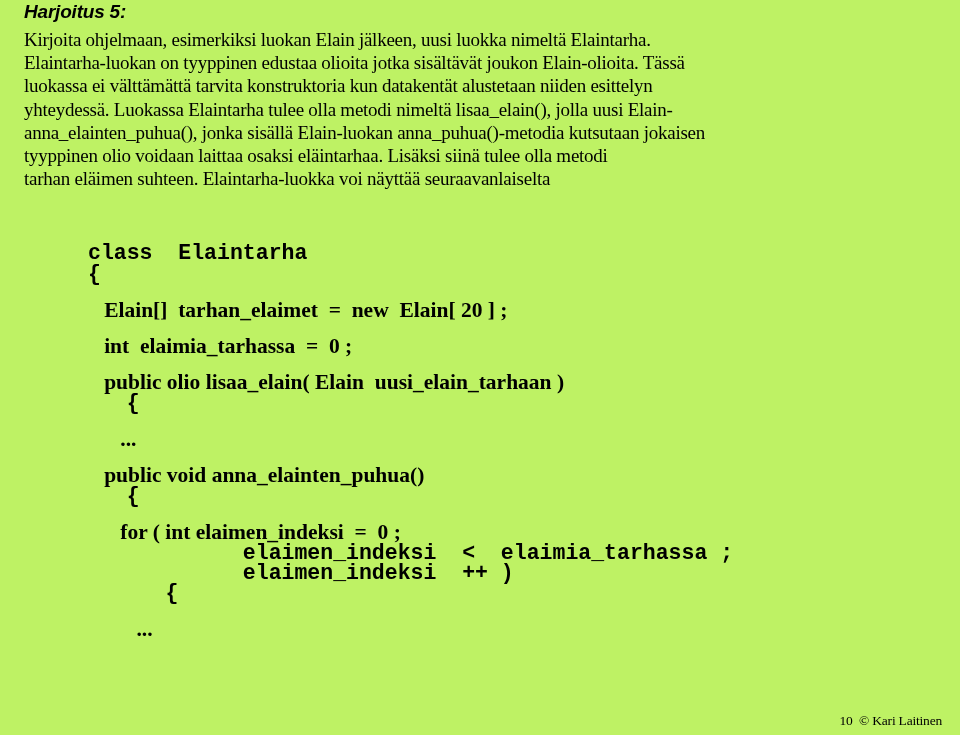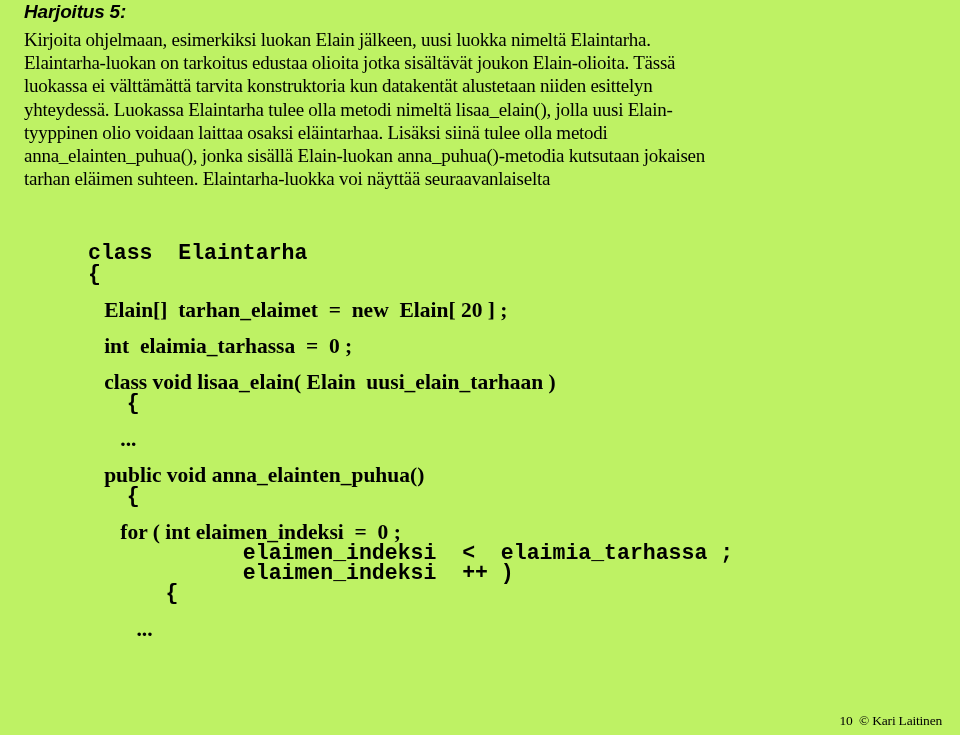--- a/index.html
+++ b/index.html
@@ -91,34 +91,34 @@
 </style>
 </head>
 <body>
 
 <div id="page">
 
   <div class="exercise-title">Harjoitus 5:</div>
 
   <div class="prose">
     <div class="prose-line">Kirjoita ohjelmaan, esimerkiksi luokan Elain jälkeen, uusi luokka nimeltä Elaintarha.</div>
-    <div class="prose-line">Elaintarha-luokan on tarkoitus edustaa olioita jotka sisältävät joukon Elain-olioita. Tässä</div>
+    <div class="prose-line">Elaintarha-luokan on tyyppinen edustaa olioita jotka sisältävät joukon Elain-olioita. Tässä</div>
     <div class="prose-line">luokassa ei välttämättä tarvita konstruktoria kun datakentät alustetaan niiden esittelyn</div>
     <div class="prose-line">yhteydessä. Luokassa Elaintarha tulee olla metodi nimeltä lisaa_elain(), jolla uusi Elain-</div>
+    <div class="prose-line">anna_elainten_puhua(), jonka sisällä Elain-luokan anna_puhua()-metodia kutsutaan jokaisen</div>
     <div class="prose-line">tyyppinen olio voidaan laittaa osaksi eläintarhaa. Lisäksi siinä tulee olla metodi</div>
-    <div class="prose-line">anna_elainten_puhua(), jonka sisällä Elain-luokan anna_puhua()-metodia kutsutaan jokaisen</div>
     <div class="prose-line">tarhan eläimen suhteen. Elaintarha-luokka voi näyttää seuraavanlaiselta</div>
   </div>
 
   <div class="code-block">
     <div class="code-line">class  Elaintarha</div>
     <div class="code-line">{</div>
     <div class="code-line gap-before">   Elain[]  tarhan_elaimet  =  new  Elain[ 20 ] ;</div>
     <div class="code-line gap-before">   int  elaimia_tarhassa  =  0 ;</div>
-    <div class="code-line gap-before">   class void lisaa_elain( Elain  uusi_elain_tarhaan )</div>
+    <div class="code-line gap-before">   public olio lisaa_elain( Elain  uusi_elain_tarhaan )</div>
     <div class="code-line">   {</div>
     <div class="code-line gap-before">      ...</div>
     <div class="code-line gap-before">   public void anna_elainten_puhua()</div>
     <div class="code-line">   {</div>
     <div class="code-line gap-before">      for ( int elaimen_indeksi  =  0 ;</div>
     <div class="code-line tight">            elaimen_indeksi  &lt;  elaimia_tarhassa ;</div>
     <div class="code-line tight">            elaimen_indeksi  ++ )</div>
     <div class="code-line">      {</div>
     <div class="code-line gap-before">         ...</div>
   </div>

